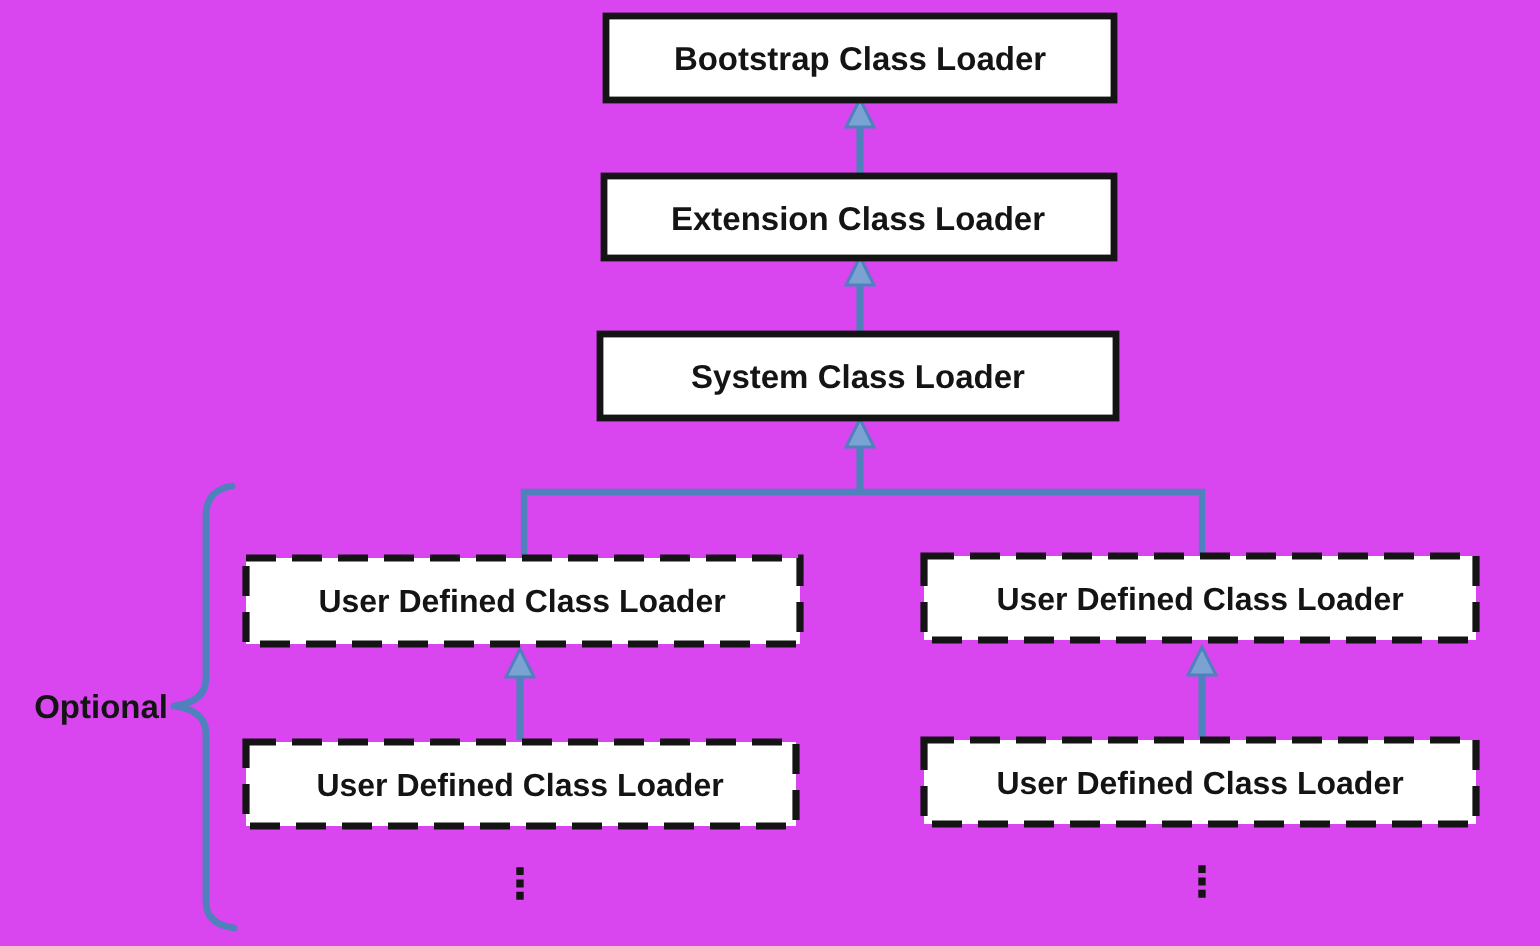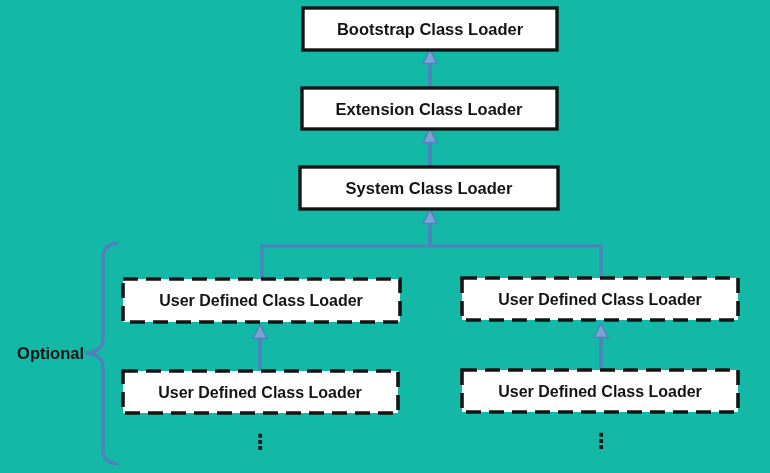--- a/index.html
+++ b/index.html
@@ -5,21 +5,21 @@
   html, body {
     margin: 0;
     padding: 0;
     background: #ffffff;
     font-family: "Liberation Sans", "DejaVu Sans", sans-serif;
   }
   .stage {
     position: relative;
     width: 770px;
     height: 473px;
-    background: #14b8a6;
+    background: #d946ef;
     overflow: hidden;
   }
   svg { display: block; }
   .node-label {
     font-family: "Liberation Sans", "DejaVu Sans", sans-serif;
     font-weight: bold;
     font-size: 16.5px;
     fill: #141414;
   }
   .node-label.dashed-label { font-size: 16px; }

